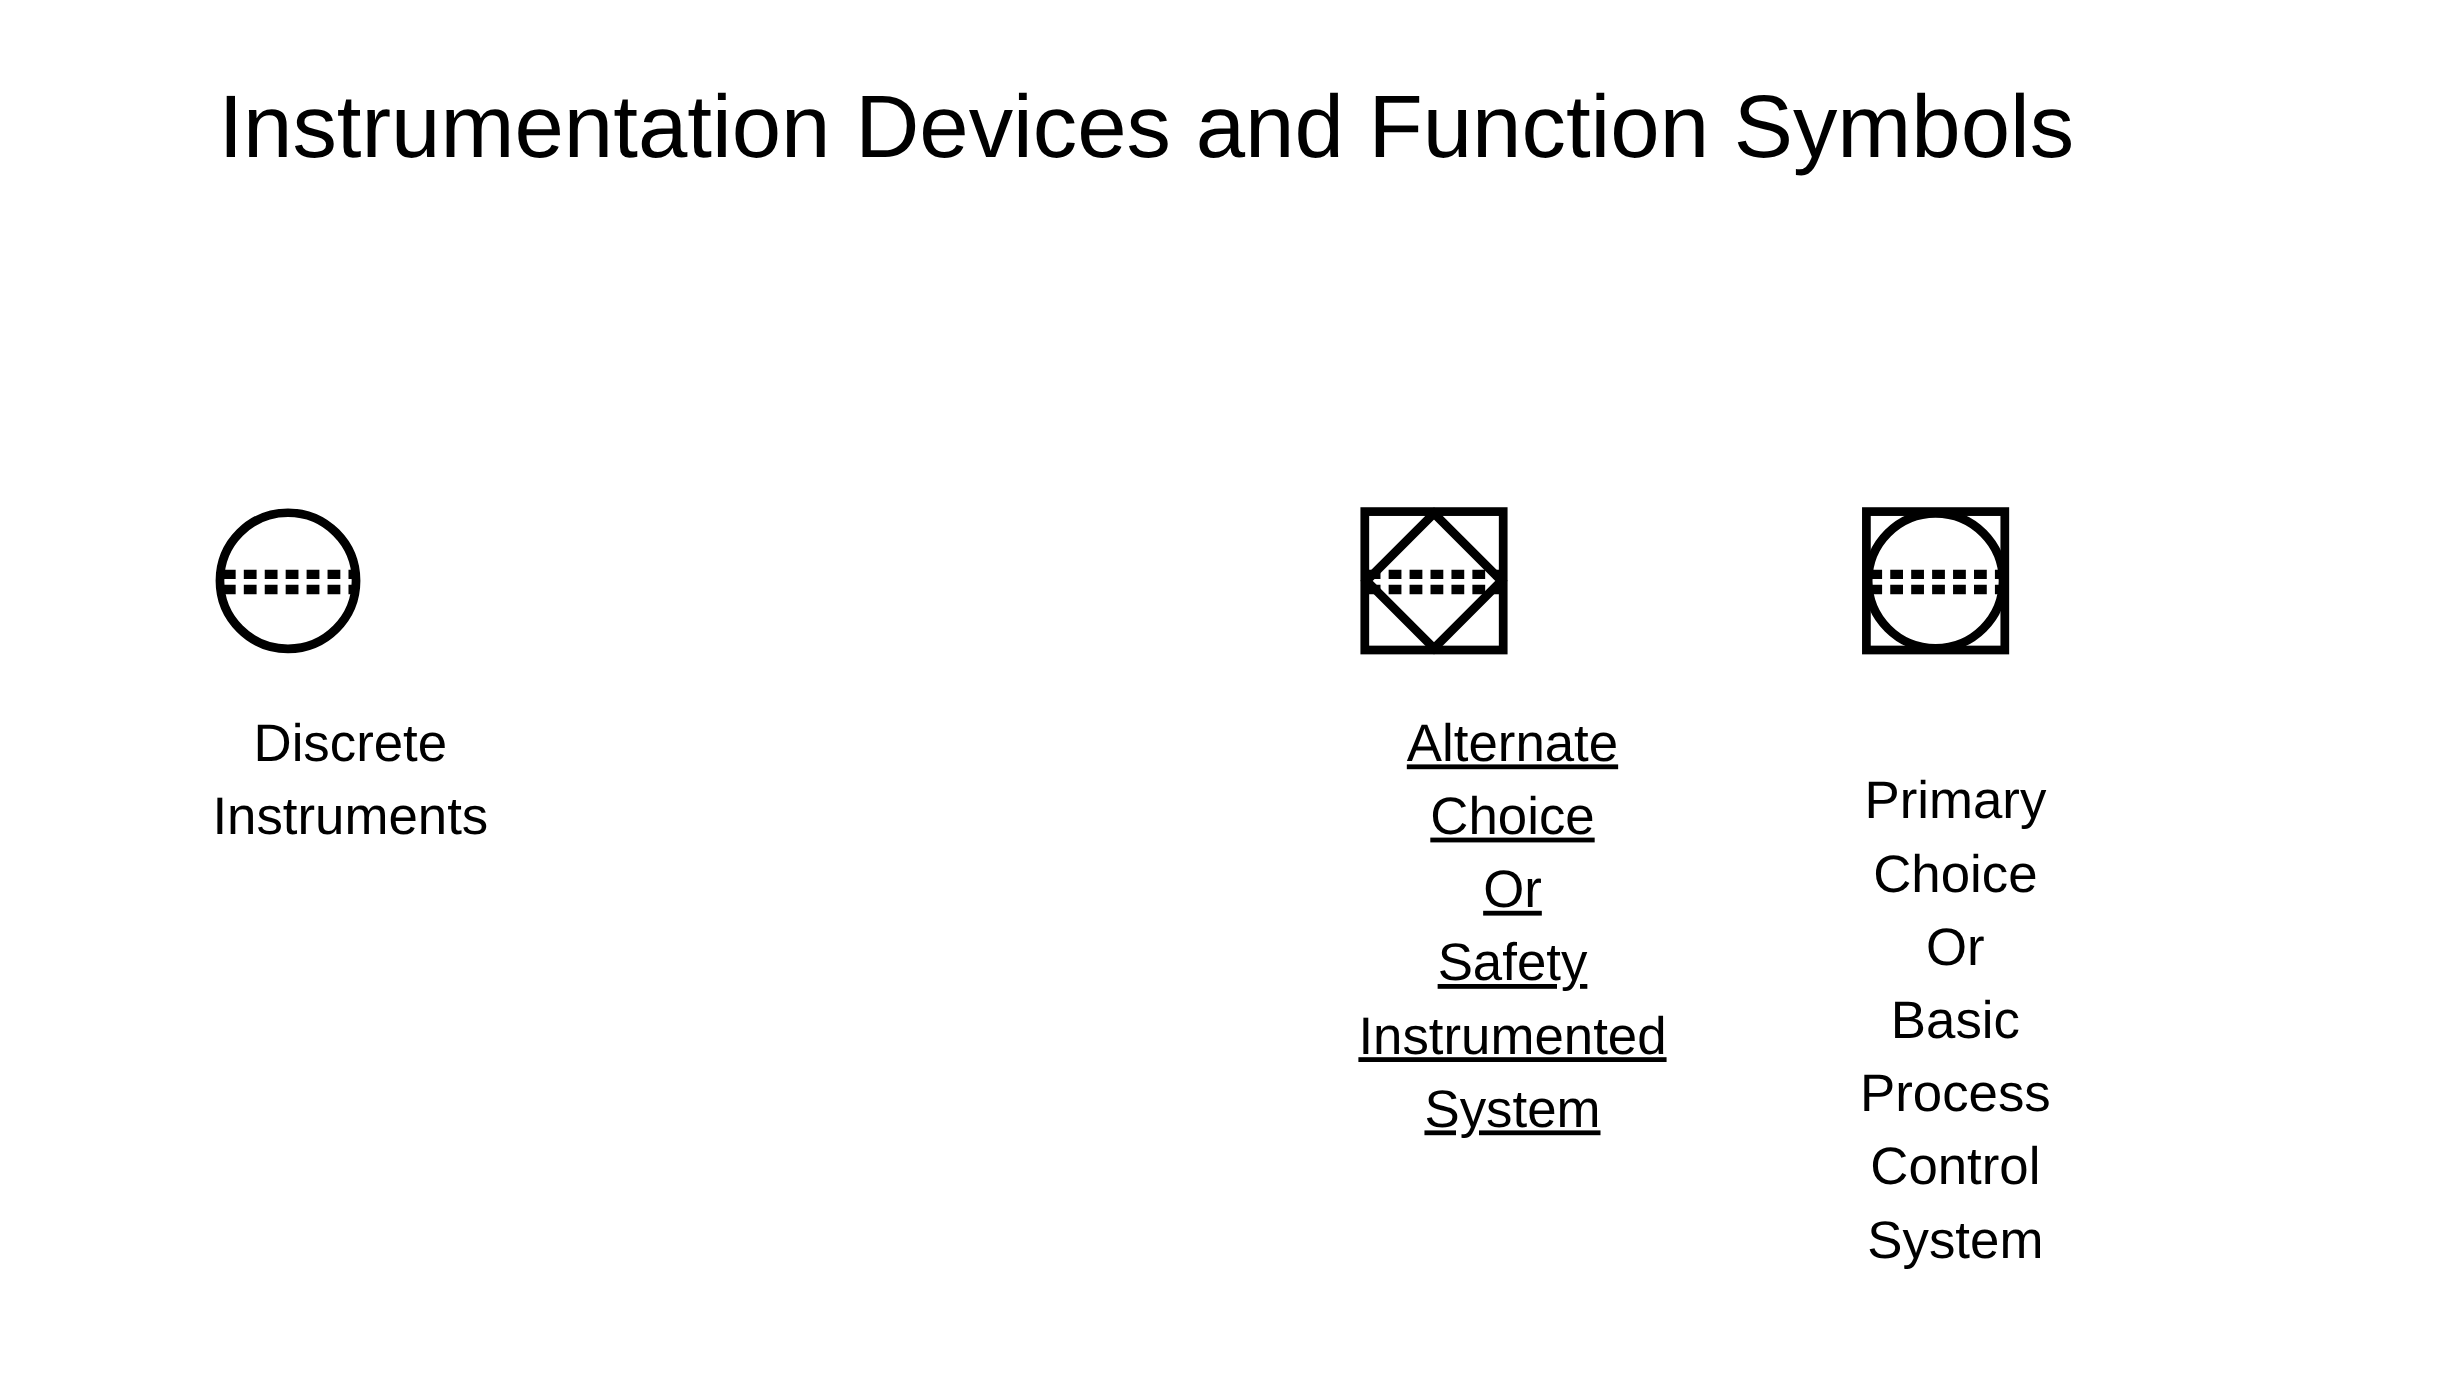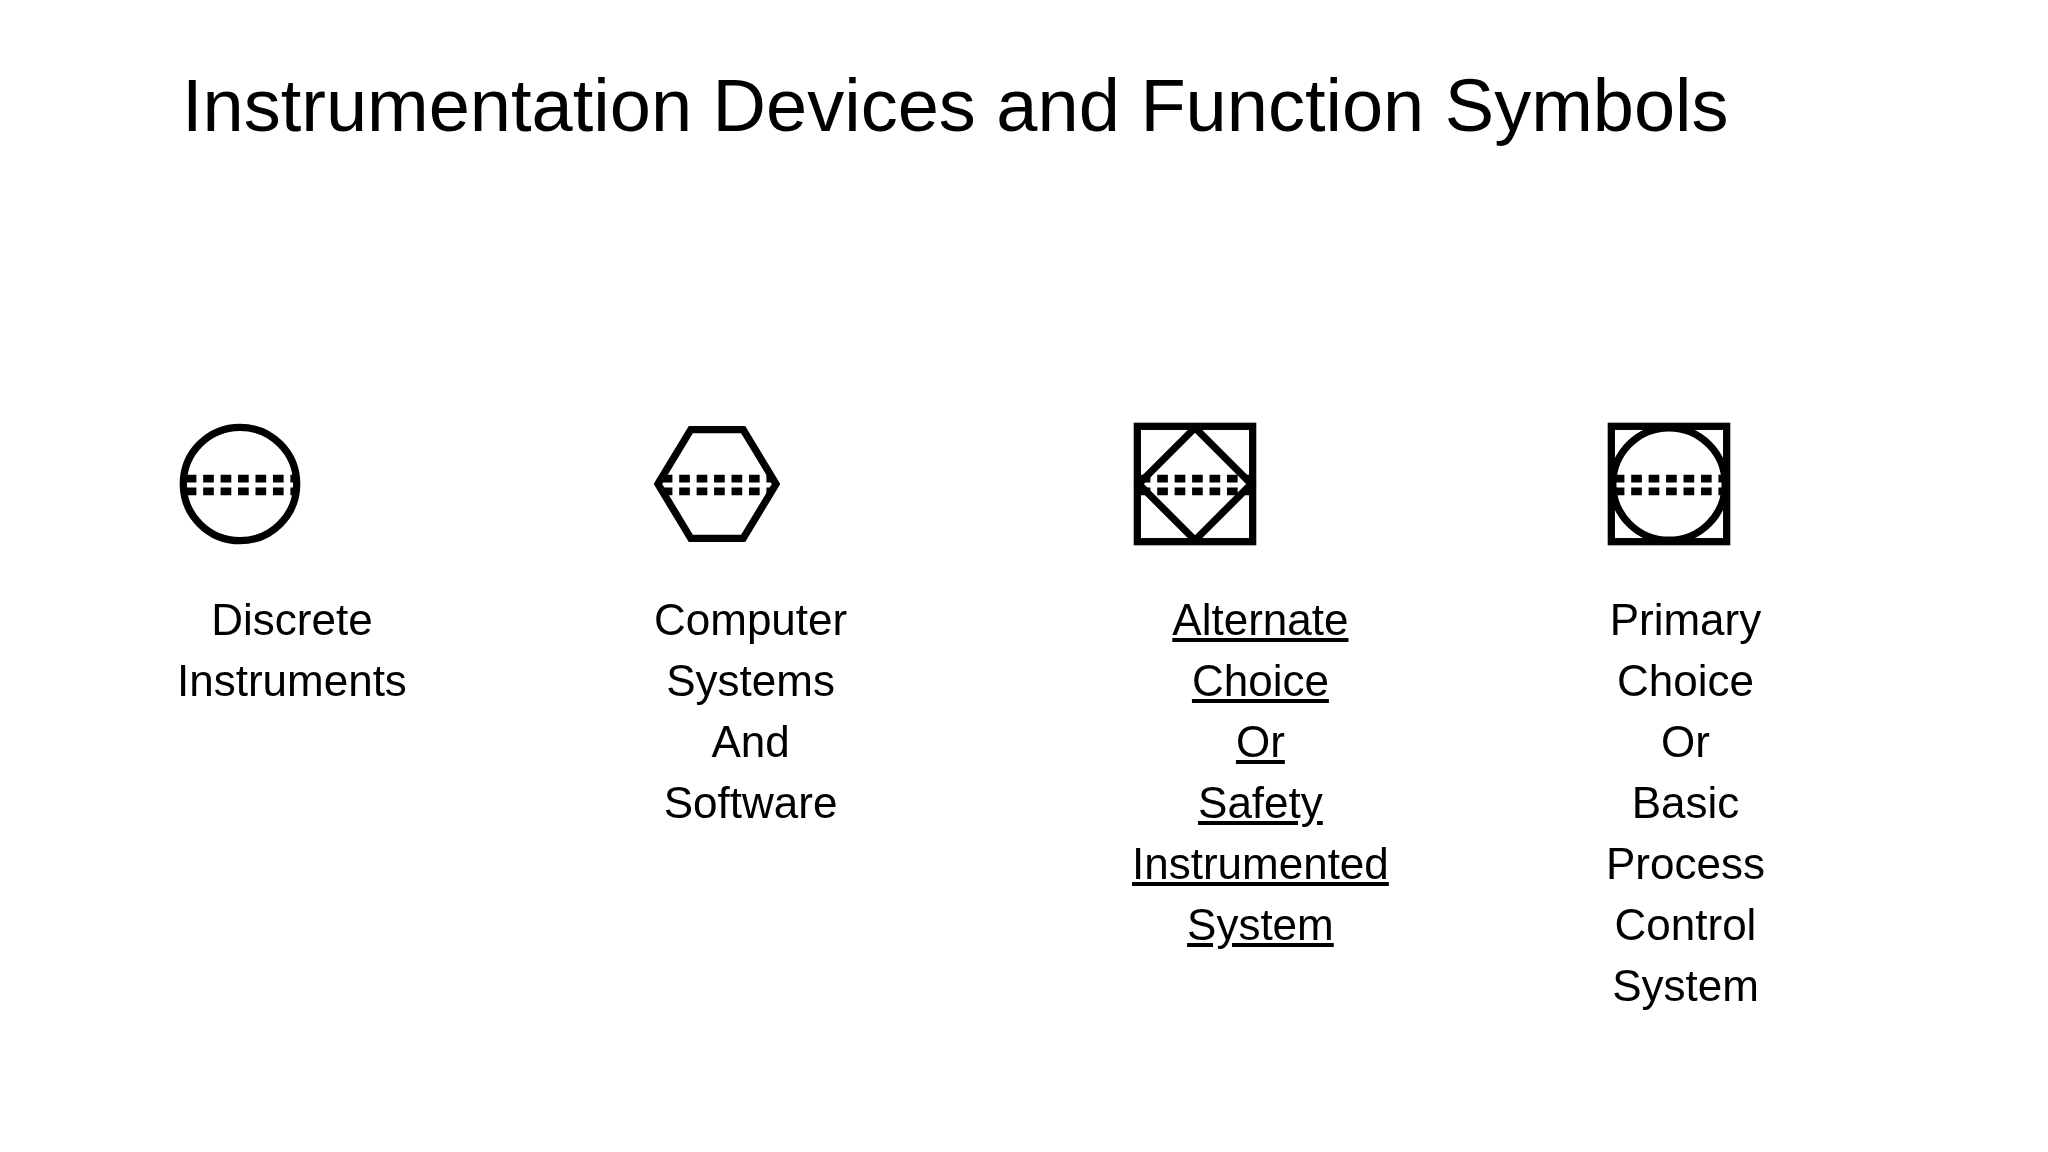--- a/index.html
+++ b/index.html
@@ -54,21 +54,21 @@
     margin-top: 42px;
     font-size: 44px;
     line-height: 61px;
     text-align: center;
     white-space: pre-line;
     color: #000000;
   }
   #fig-1 { left: 145px;  top: 421px; }
   #fig-2 { left: 622px;  top: 421px; }
   #fig-3 { left: 1100px; top: 421px; text-decoration: underline; }
-  #fig-4 { left: 1574px; top: 421px; }
+  #fig-4 { left: 1518px; top: 421px; gap: 48px; }
   svg .stroked {
     fill: none;
     stroke: #000000;
     stroke-width: 7.5;
     stroke-linejoin: miter;
   }
   svg .dash {
     fill: none;
     stroke: #000000;
     stroke-width: 8;
@@ -87,31 +87,20 @@
   <div class="symbol-figure" id="fig-1">
     <svg class="icon-box" viewBox="0 0 130 130">
       <circle class="stroked" cx="65" cy="65" r="58.5"></circle>
       <line class="dash" x1="9" y1="59.5" x2="121" y2="59.5"></line>
       <line class="dash" x1="9" y1="72.5" x2="121" y2="72.5"></line>
     </svg>
     <div class="symbol-label">Discrete
 Instruments</div>
   </div>
 
-  <div class="symbol-figure" id="fig-2">
-    <svg class="icon-box" viewBox="0 0 130 130">
-      <polygon class="stroked" points="4,65 38,9 92,9 126,65 92,121 38,121"></polygon>
-      <line class="dash" x1="8" y1="59.5" x2="122" y2="59.5"></line>
-      <line class="dash" x1="8" y1="72.5" x2="122" y2="72.5"></line>
-    </svg>
-    <div class="symbol-label">Computer
-Systems
-And
-Software</div>
-  </div>
 
   <div class="symbol-figure" id="fig-3">
     <svg class="icon-box" viewBox="0 0 130 130">
       <rect class="stroked" x="5.5" y="5.5" width="119" height="119"></rect>
       <polygon class="stroked" points="65,7 123,65 65,123 7,65"></polygon>
       <line class="dash" x1="8" y1="59.5" x2="122" y2="59.5"></line>
       <line class="dash" x1="8" y1="72.5" x2="122" y2="72.5"></line>
     </svg>
     <div class="symbol-label">Alternate
 Choice

